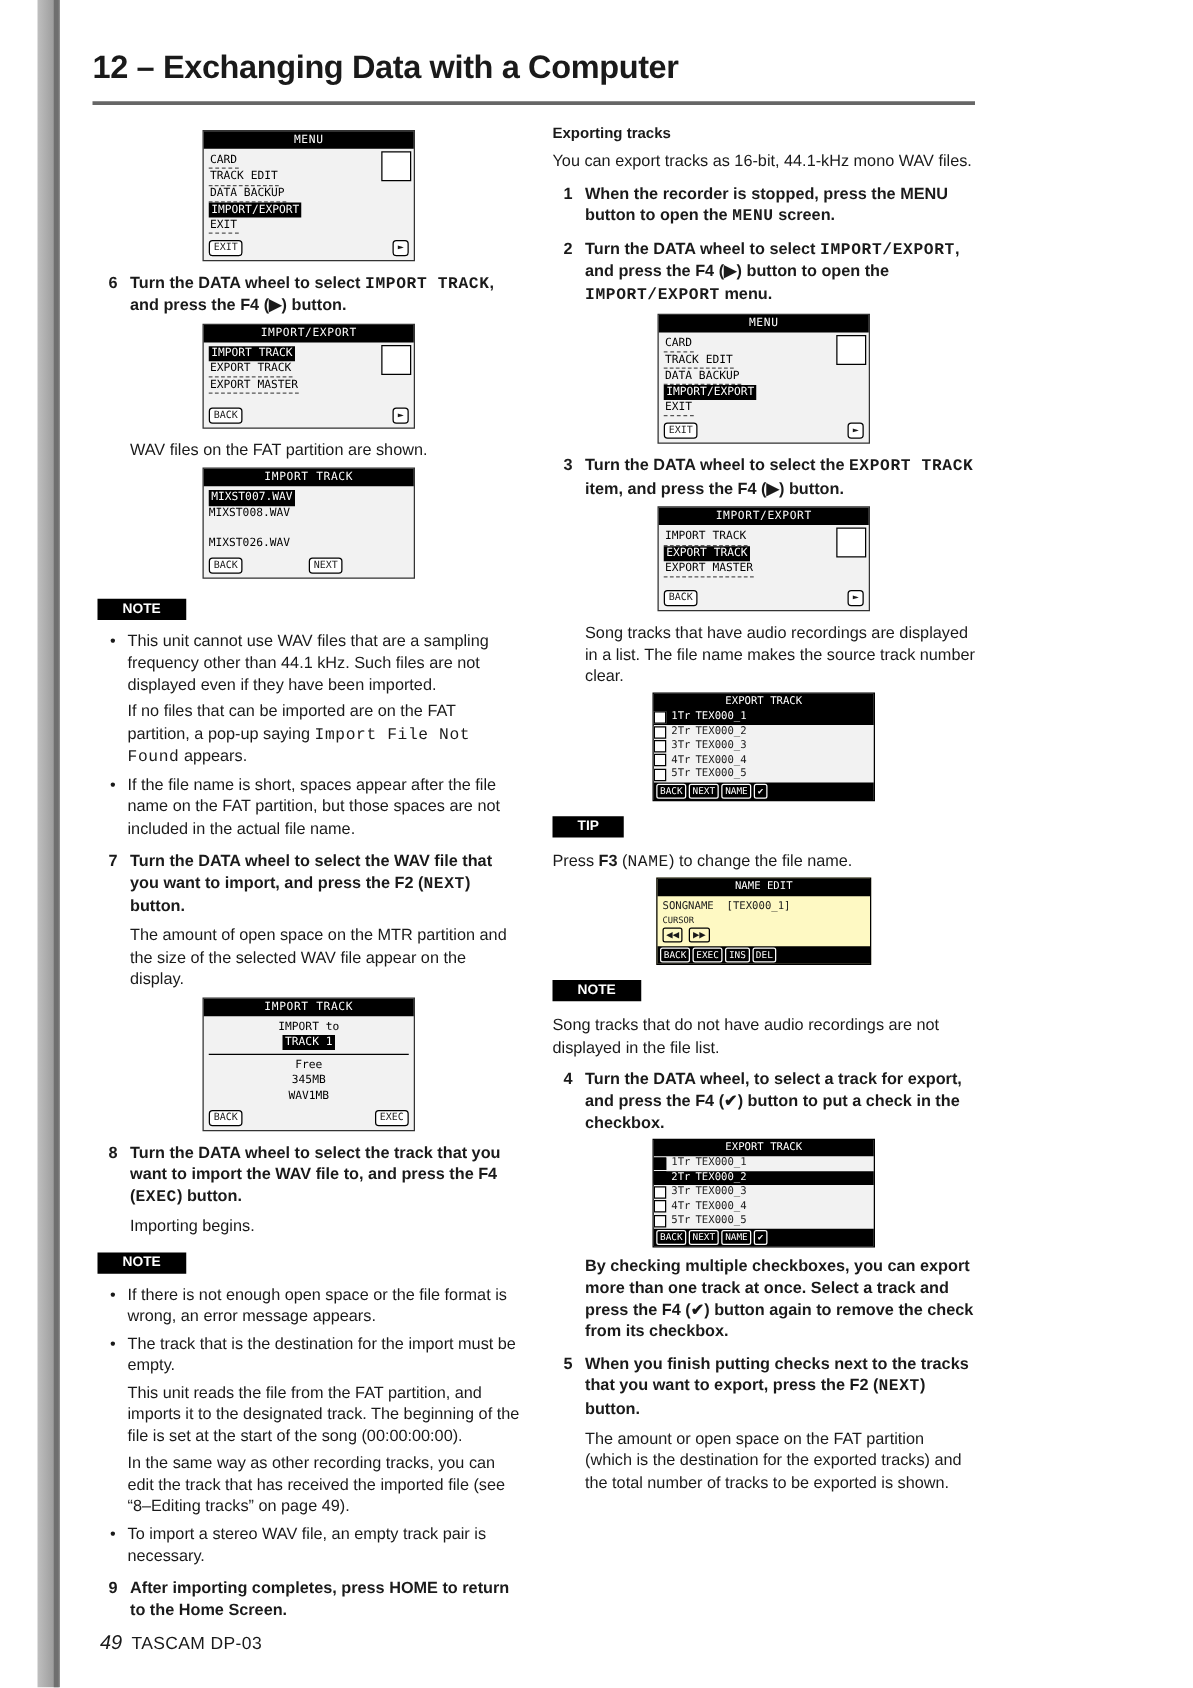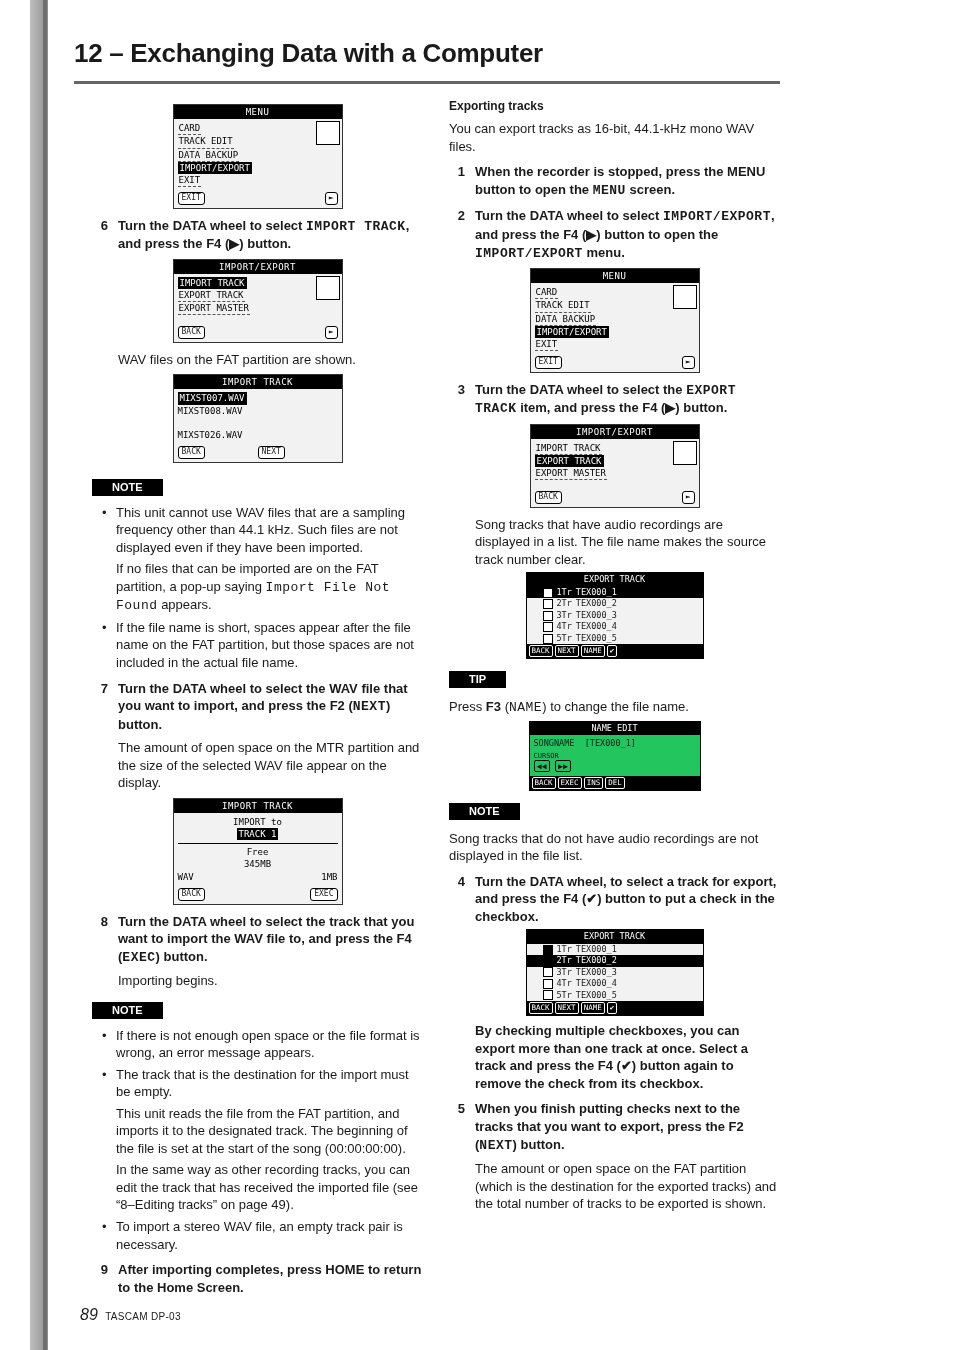--- a/index.html
+++ b/index.html
@@ -43,21 +43,21 @@
   }
   .header h1 {
     font-size: 26px;
     font-weight: 800;
     margin: 0;
     letter-spacing: -0.3px;
   }
   .cols {
     display: flex;
     gap: 26px;
-    margin-left: 24px;
+    margin-left: 10px;
   }
   .col {
     flex: 1 1 0;
     min-width: 0;
   }
   .screenshot {
     display: block;
     margin: 6px auto 8px;
     width: 170px;
     background: #f2f2f2;
@@ -150,47 +150,47 @@
     margin: 0 0 4px 0;
   }
   .footer-page {
     position:absolute;
     bottom:24px;
     left:80px;
     font-style: italic;
     font-size: 12px;
   }
   .footer-page .pnum { font-style: italic; font-weight:400; font-size:16px; margin-right:4px;}
-  .footer-page .model { font-size:10px; font-style:normal; letter-spacing:0.3px;}
+  .footer-page .model { font-size:14px; font-style:normal; letter-spacing:0.3px;}
   .tracklist {
     margin:4px auto;
     width:176px;
     border:1px solid #000;
     font-family:"Lucida Console",monospace;
     font-size:8.5px;
     background:#f2f2f2;
   }
   .tracklist .tl-title{
     background:#000;color:#fff;text-align:center;padding:1px 0;
   }
   .tracklist .tl-row{
-    display:flex;align-items:center;gap:4px;padding:0 16px;
+    display:flex;align-items:center;gap:4px;padding:0 0;
   }
   .tracklist .tl-row.sel{background:#000;color:#fff;}
   .tracklist .cb{
     width:8px;height:8px;border:1px solid #000;display:inline-block;background:#fff;flex:0 0 8px;
   }
   .tracklist .cb.checked{background:#000;position:relative;}
   .tracklist .cb.checked::after{content:"";}
   .tracklist .tl-foot{
     background:#000;color:#fff;display:flex;gap:2px;padding:1px 2px;font-size:7.5px;
   }
   .tracklist .tl-foot span{border:1px solid #fff;padding:0 2px;border-radius:2px;}
   .nameedit{
-    margin:4px auto;width:170px;border:1px solid #000;background:#22c55e;
+    margin:4px auto;width:170px;border:1px solid #000;background:#fef9c3;
     font-family:"Lucida Console",monospace;font-size:8.5px;
   }
   .nameedit .ne-title{background:#000;color:#fff;text-align:center;padding:1px 0;}
   .nameedit .ne-body{padding:3px 4px;}
   .nameedit .ne-foot{background:#000;color:#fff;display:flex;gap:2px;padding:1px 2px;font-size:7.5px;}
   .nameedit .ne-foot span{border:1px solid #fff;padding:0 2px;border-radius:2px;}
 </style>
 </head>
 <body>
 
@@ -284,21 +284,21 @@
       
       <div class="screenshot">
         <div class="titlebar">IMPORT TRACK</div>
         <div class="body" style="text-align:center;">
           <div class="row">IMPORT to</div>
           <div class="row inv">TRACK 1</div>
           <div style="display:flex;justify-content:space-between;border-top:1px solid #000;margin-top:3px;padding-top:2px;flex-direction:column;">
             <span>Free</span>
             <span>345MB</span>
           </div>
-          <div style="display:flex;justify-content:space-between;">
+          <div style="display:flex;justify-content:center;">
             <span>WAV</span>
             <span>1MB</span>
           </div>
         </div>
         <div class="footer">
           <span class="fbtn">BACK</span>
           <span class="fbtn">EXEC</span>
         </div>
       </div>
 
@@ -496,16 +496,16 @@
         <div class="num">5</div>
         <div class="text bold">
           <span>When you finish putting checks next to the tracks that you want to export, press the F2 (</span><span class="lcd">NEXT</span><span>) button.</span>
         </div>
       </div>
       <div class="para">The amount or open space on the FAT partition (which is the destination for the exported tracks) and the total number of tracks to be exported is shown.</div>
     </div>
   </div>
 
   <div class="footer-page">
-    <span class="pnum">89</span>
+    <span class="pnum">49</span>
     <span class="model">TASCAM DP-03</span>
   </div>
 </div>
 
 </body></html>

